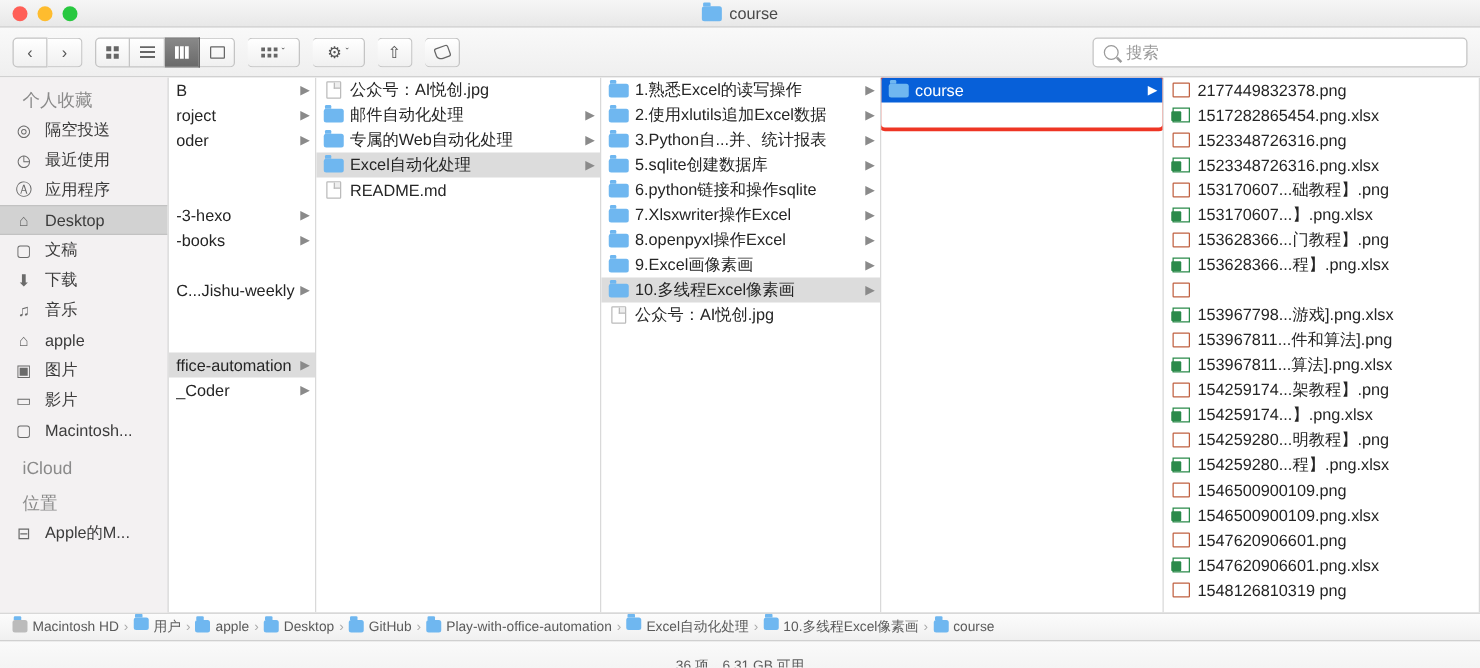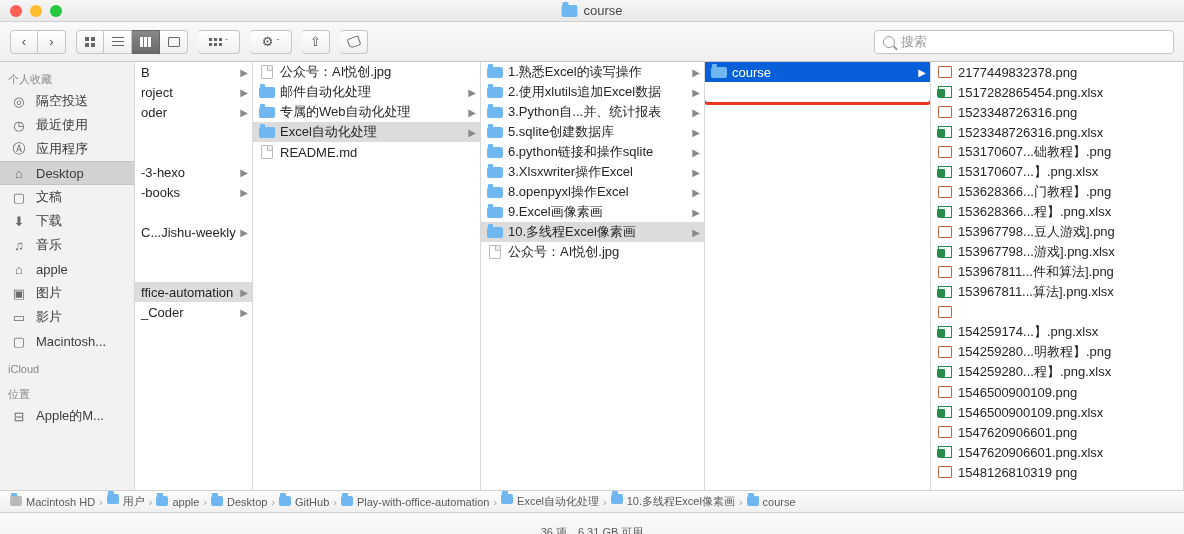--- a/index.html
+++ b/index.html
@@ -24,21 +24,21 @@
   .tbtn.active{background:linear-gradient(#888,#6a6a6a);color:#fff;border-color:#666;}
   .tbtn+.tbtn{border-left:none;}
   .spacer{flex:1;}
   .search{width:300px;height:24px;border:1px solid #c4c4c4;border-radius:4px;background:#fff;display:flex;align-items:center;padding:0 8px;color:#9a9a9a;font-size:13px;gap:6px;}
   .search-ic{width:12px;height:12px;border:1.5px solid #9a9a9a;border-radius:50%;position:relative;}
   .search-ic::after{content:'';position:absolute;width:5px;height:1.5px;background:#9a9a9a;bottom:-2px;right:-4px;transform:rotate(45deg);}
 
   
   .main{display:flex;height:428px;background:#fff;}
   .sidebar{width:135px;background:#f3f1f2;border-right:1px solid #d7d7d7;overflow:hidden;font-size:13px;color:#3c3c3c;padding-top:6px;}
-  .side-head{font-size:11px;color:#8a8a8a;padding:4px 8px 2px;}
+  .side-head{font-size:14px;color:#8a8a8a;padding:4px 18px 2px;}
   .side-item{height:24px;display:flex;align-items:center;gap:8px;padding:0 10px;white-space:nowrap;overflow:hidden;}
   .side-item.sel{background:#d2d2d2;border-top:1px solid #c2c2c2;border-bottom:1px solid #c2c2c2;}
   .side-ic{width:18px;height:14px;flex:0 0 18px;display:flex;align-items:center;justify-content:center;color:#6b6b6b;}
 
   .columns{flex:1;display:flex;overflow:hidden;}
   .col{border-right:1px solid #d9d9d9;overflow:hidden;position:relative;}
   .c0{width:118px;} .c1{width:228px;} .c2{width:224px;} .c3{width:226px;} .c4{flex:1;}
   .row{height:20px;display:flex;align-items:center;padding:0 6px;font-size:13px;color:#252525;white-space:nowrap;overflow:hidden;gap:5px;position:relative;}
   .row .arrow{position:absolute;right:4px;font-size:10px;color:#8a8a8a;}
   .row.sel{background:#0760d9;color:#fff;}
@@ -331,21 +331,21 @@
           <span class="file-ic">
             <span class="fold"></span>
           </span>
           <span>6.python链接和操作sqlite</span>
           <span class="arrow">▶</span>
         </div>
         <div class="row">
           <span class="file-ic">
             <span class="fold"></span>
           </span>
-          <span>3.Xlsxwriter操作Excel</span>
+          <span>7.Xlsxwriter操作Excel</span>
           <span class="arrow">▶</span>
         </div>
         <div class="row">
           <span class="file-ic">
             <span class="fold"></span>
           </span>
           <span>8.openpyxl操作Excel</span>
           <span class="arrow">▶</span>
         </div>
         <div class="row">
@@ -425,21 +425,20 @@
         <div class="row">
           <span class="file-ic">
             <span class="xls"></span>
           </span>
           <span>153628366...程】.png.xlsx</span>
         </div>
         <div class="row">
           <span class="file-ic">
             <span class="png"></span>
           </span>
-          <span>153967798...豆人游戏].png</span>
         </div>
         <div class="row">
           <span class="file-ic">
             <span class="xls"></span>
           </span>
           <span>153967798...游戏].png.xlsx</span>
         </div>
         <div class="row">
           <span class="file-ic">
             <span class="png"></span>
@@ -449,20 +448,21 @@
         <div class="row">
           <span class="file-ic">
             <span class="xls"></span>
           </span>
           <span>153967811...算法].png.xlsx</span>
         </div>
         <div class="row">
           <span class="file-ic">
             <span class="png"></span>
           </span>
+          <span>154259174...架教程】.png</span>
         </div>
         <div class="row">
           <span class="file-ic">
             <span class="xls"></span>
           </span>
           <span>154259174...】.png.xlsx</span>
         </div>
         <div class="row">
           <span class="file-ic">
             <span class="png"></span>

